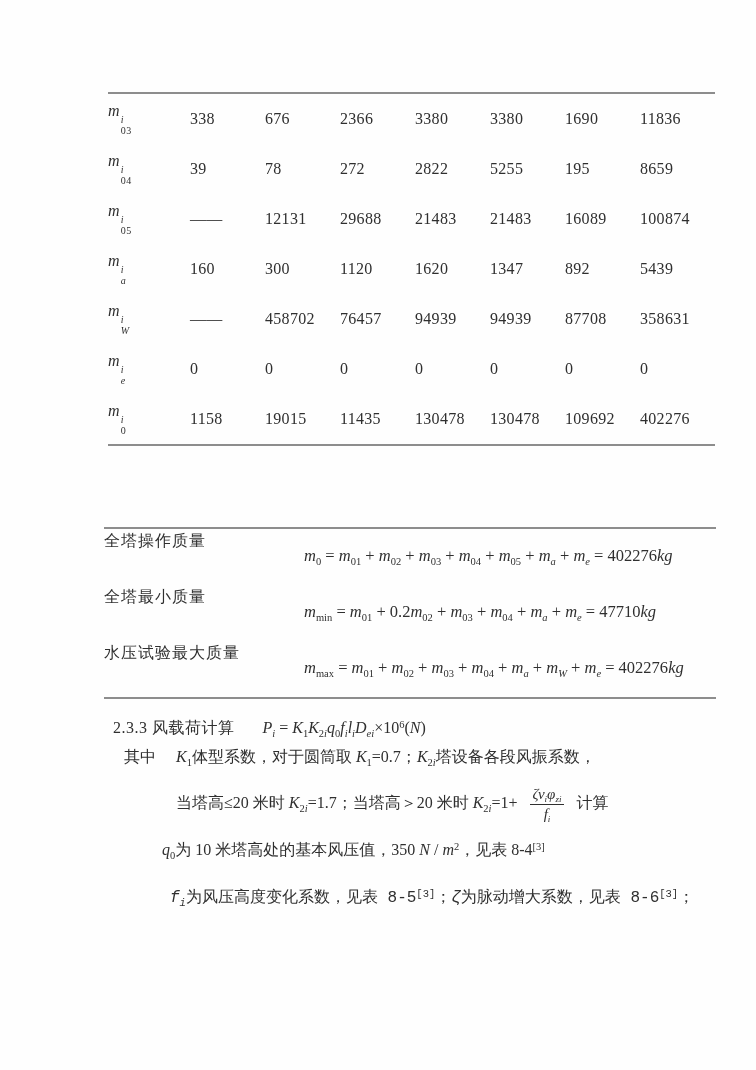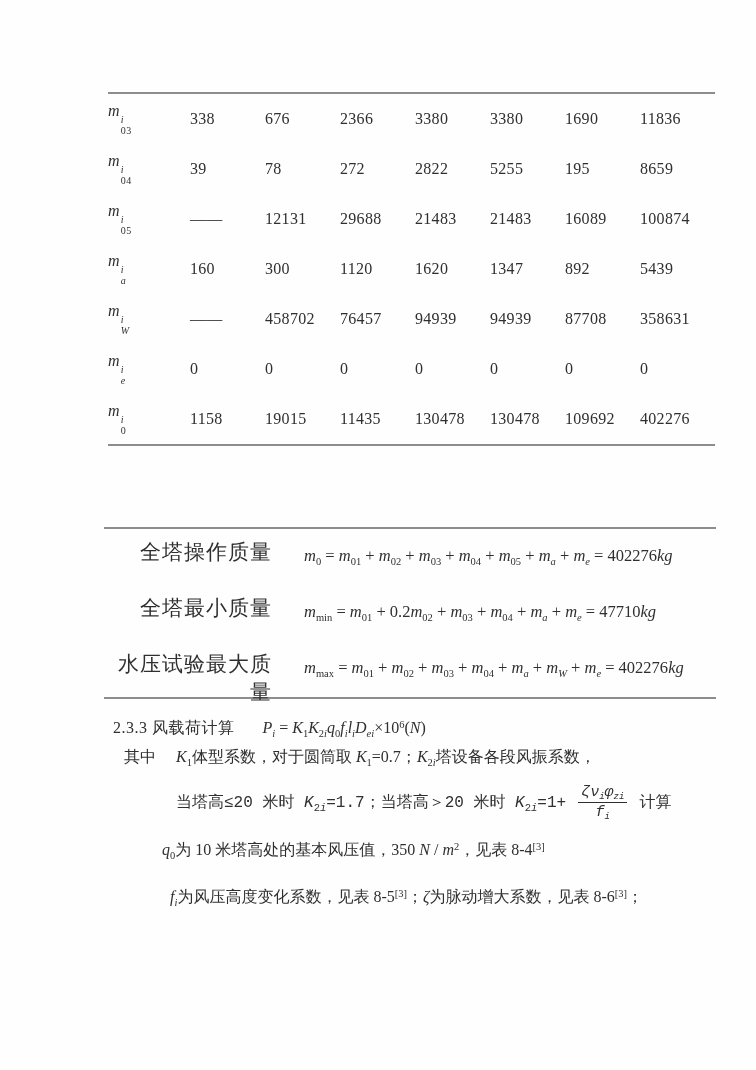--- a/index.html
+++ b/index.html
@@ -27,33 +27,33 @@
   .lcell .stack{display:inline-flex;flex-direction:column;align-items:flex-start;font-size:10px;line-height:1.05;vertical-align:-7px;margin-left:1px;}
   .lcell.cn{font-size:15px;width:66px;line-height:1.55;white-space:normal;letter-spacing:1px;}
 
   
   .summary{
     position:absolute;left:104px;top:527px;width:612px;
     border-top:2px solid var(--rule,#8d8d8d);
     border-bottom:2px solid var(--rule,#8d8d8d);
   }
   .srow{position:relative;height:56px;}
-  .slabel{position:absolute;left:0;top:9px;width:168px;text-align:right;font-size:21px;letter-spacing:1px;}
+  .slabel{position:absolute;left:0;top:2px;width:168px;text-align:left;font-size:16px;letter-spacing:1px;}
   .sformula{position:absolute;left:200px;top:17px;font-size:16.5px;white-space:nowrap;}
 
   
   .wind{position:absolute;left:104px;top:712px;width:624px;font-size:16px;}
   .hrow{padding:6px 0 0 9px;}
   .hrow .cn{letter-spacing:.5px;}
   .wformula{margin-left:24px;white-space:nowrap;margin-top:16px;}
   .wp{white-space:nowrap;}
   .wp0{margin:8px 0 0 20px;}
-  .wp1{margin:6px 0 0 72px;height:58px;line-height:58px;font-family:Liberation Mono, monospace;}
+  .wp1{margin:6px 0 0 72px;height:58px;line-height:58px;}
   .wp2{margin:8px 0 0 58px;}
-  .wp3{margin:26px 0 0 66px;}
+  .wp3{margin:26px 0 0 66px;font-family:Liberation Mono, monospace;}
 
   
   .frac{display:inline-flex;flex-direction:column;align-items:center;vertical-align:middle;margin:0 12px;line-height:1.15;text-align:center;}
   .frac .fnum,.frac .fden{display:block;padding:0 3px;font-size:15px;}
   .frac sub{font-size:9px;vertical-align:-2.5px;}
   .frac .fbar{width:100%;height:0;border-top:1.4px solid var(--text,#2f2f2f);margin:1px 0;}
 </style>
 </head>
 <body>
 

